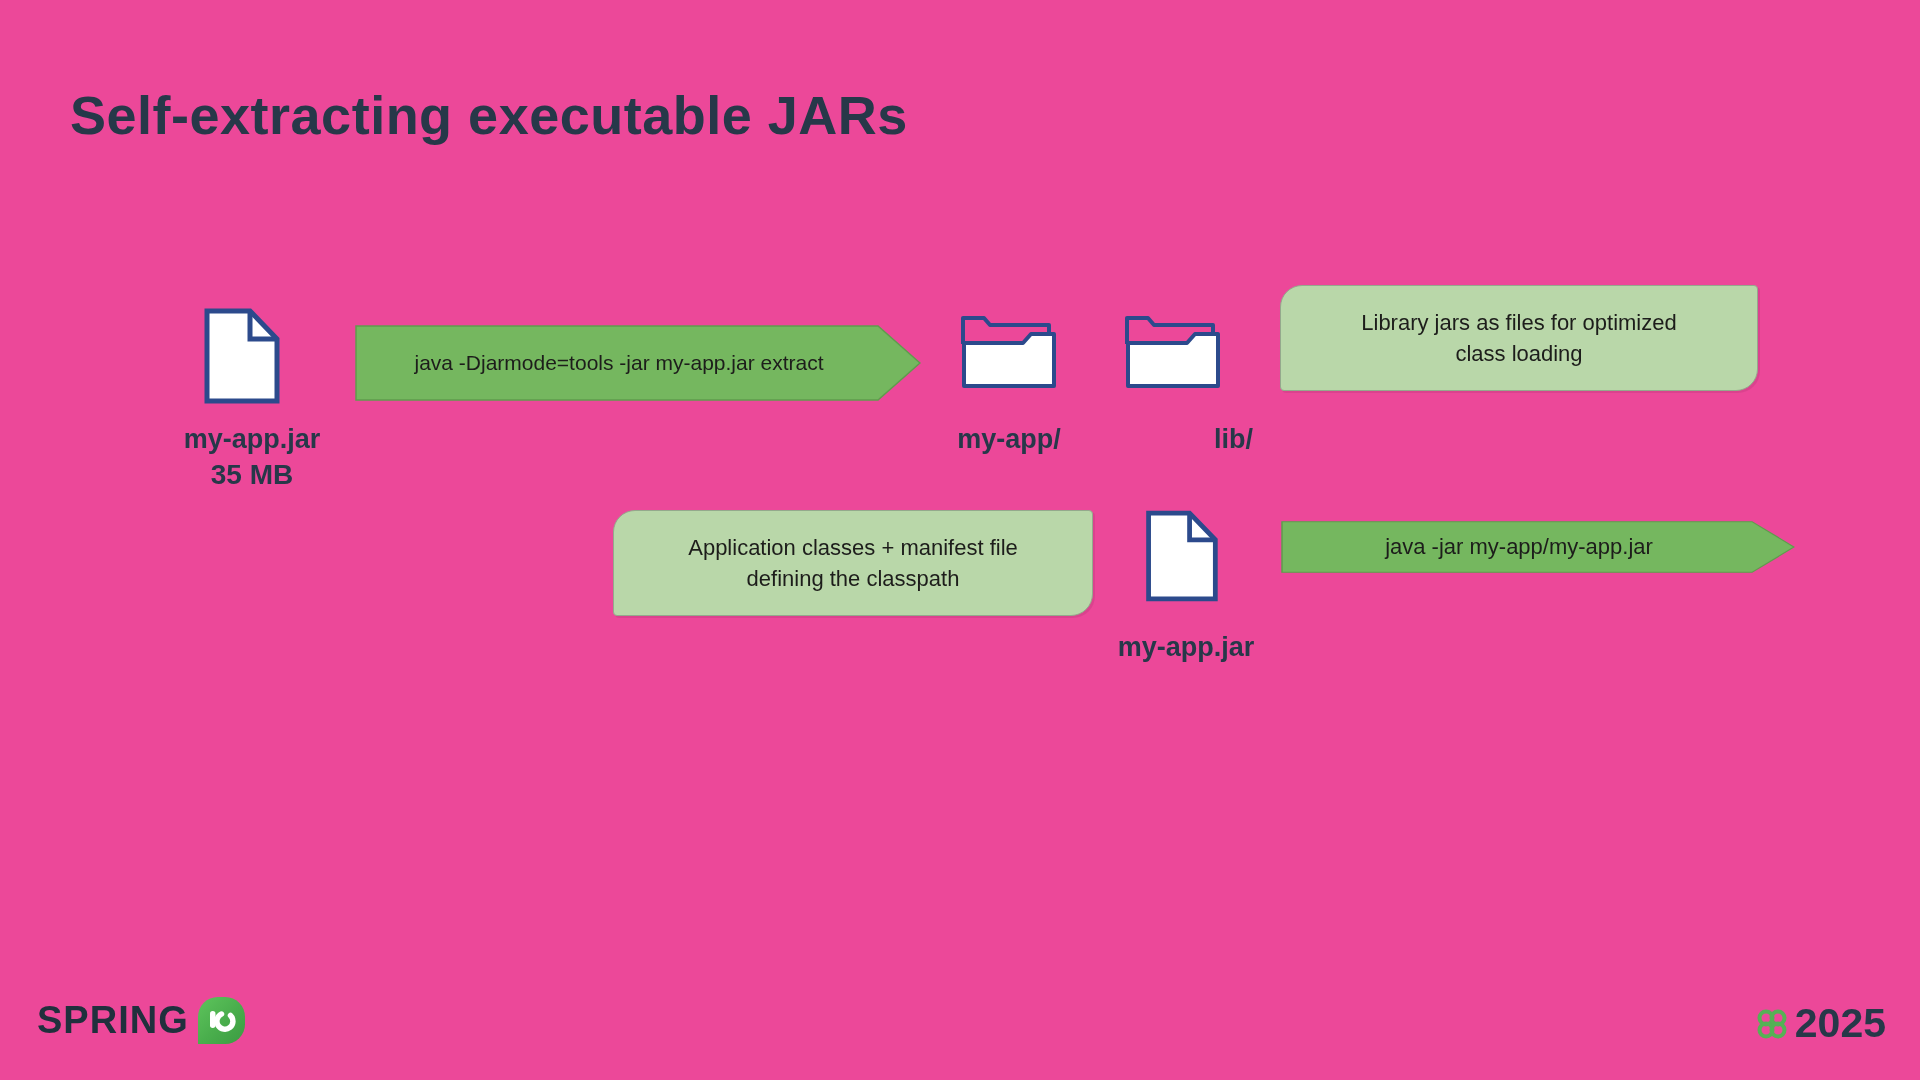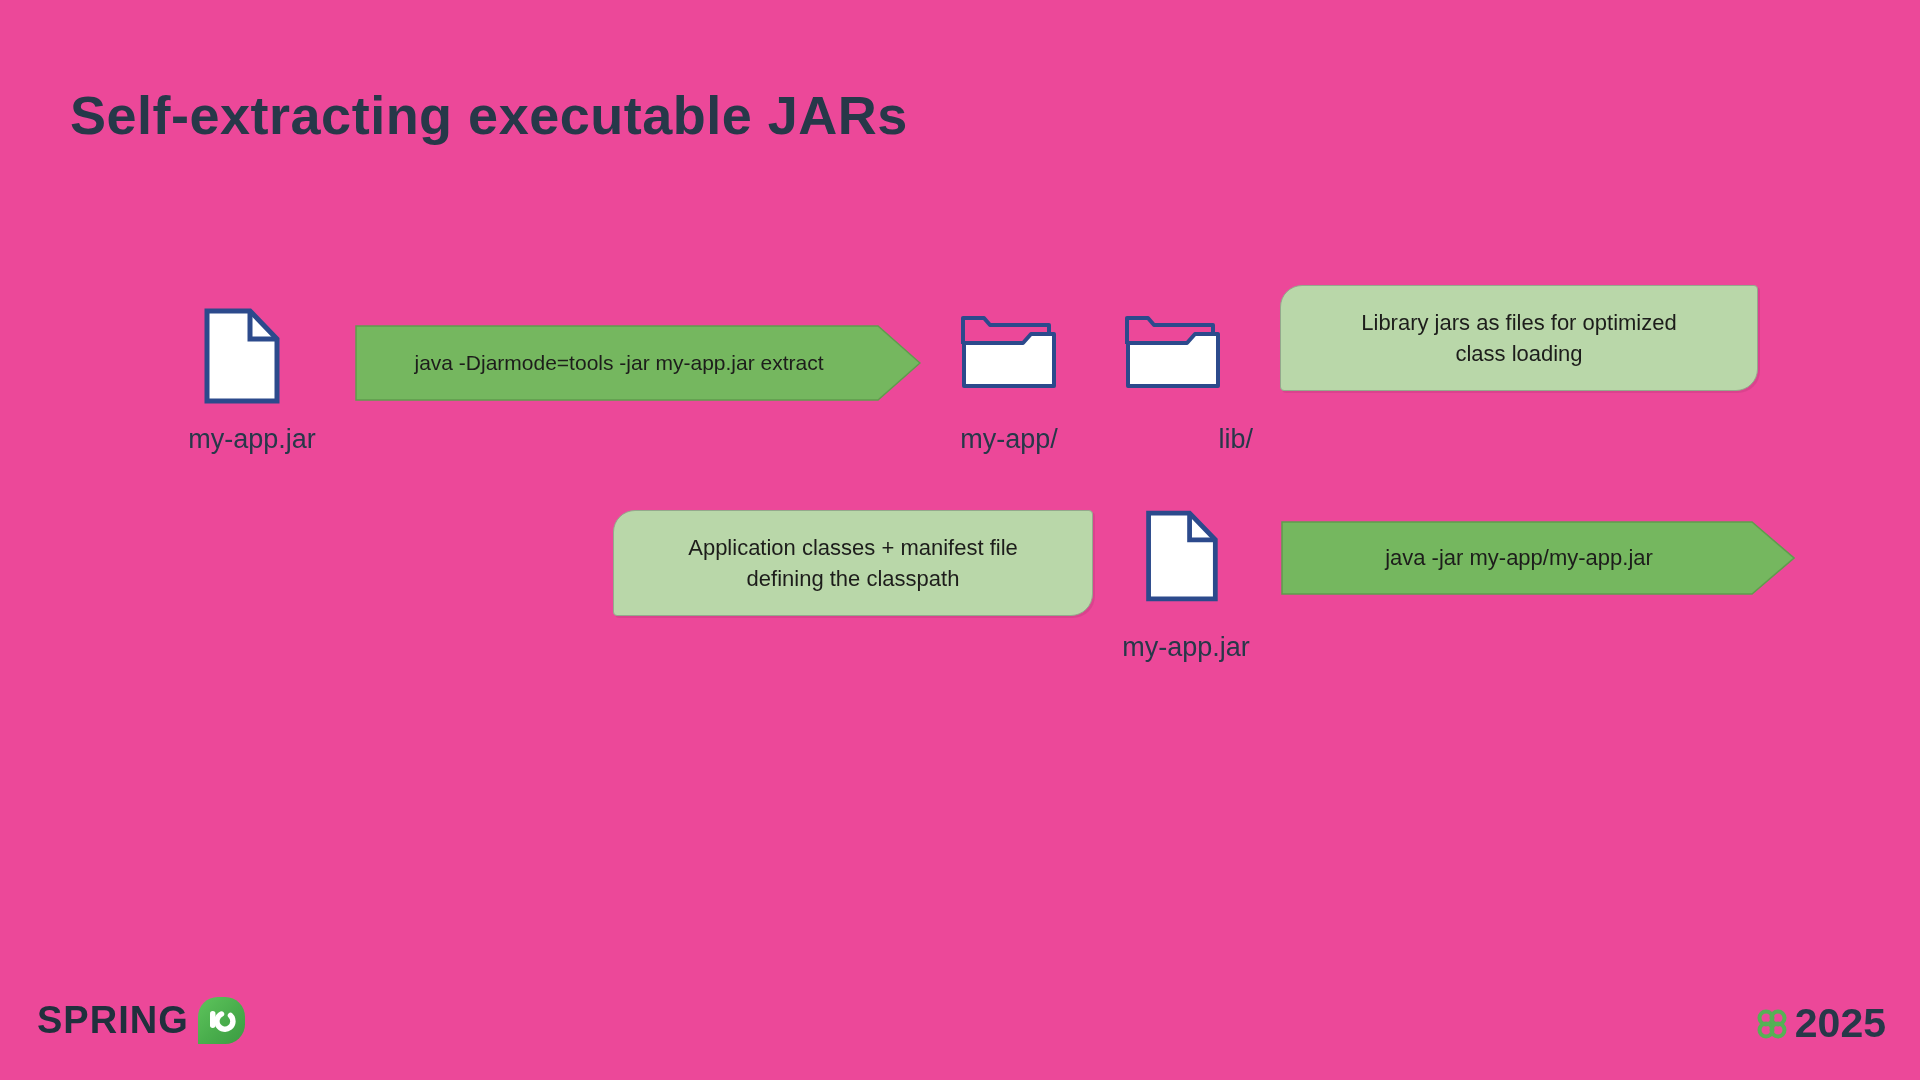--- a/index.html
+++ b/index.html
@@ -21,34 +21,34 @@
     position:absolute;left:70px;top:84px;
     font-size:54px;font-weight:800;color:var(--navy);
     letter-spacing:.5px;
   }
 
   .icon-box{position:absolute;}
   .icon-box svg{display:block;width:100%;height:100%;}
 
   .node-label{
     position:absolute;text-align:center;color:var(--navy);
-    font-size:27px;line-height:35px;font-weight:400;
+    font-size:27px;line-height:35px;font-weight:700;
   }
   .node-label .size-line{font-size:28px;}
 
   .arrow{position:absolute;}
   .arrow svg{position:absolute;inset:0;width:100%;height:100%;}
   .arrow .arrow-text{
     position:absolute;left:0;top:0;bottom:0;right:38px;
     display:flex;align-items:center;justify-content:center;
     color:var(--shape-text);white-space:nowrap;
   }
   .arrow1{left:355px;top:325px;width:566px;height:76px;}
   .arrow1 .arrow-text{font-size:21px;}
-  .arrow2{left:1281px;top:521px;width:514px;height:74px;}
+  .arrow2{left:1281px;top:521px;width:514px;height:52px;}
   .arrow2 .arrow-text{font-size:22px;}
 
   .callout{
     position:absolute;
     background:var(--callout-green);
     border:1px solid var(--callout-border);
     border-radius:22px 4px 22px 4px;
     box-shadow:2px 2px 0 rgba(0,0,0,0.07);
     display:flex;flex-direction:column;align-items:center;justify-content:center;
     color:var(--shape-text);font-size:22px;line-height:31px;text-align:center;
@@ -94,20 +94,21 @@
   <h1 class="title">Self-extracting executable JARs</h1>
 
   <div class="icon-box file1-icon">
     <svg viewBox="0 0 86 100" fill="none">
       <path d="M9 5 H52 L79 33 V95 H9 Z" fill="#ffffff" stroke="var(--icon-blue)" stroke-width="5" stroke-linejoin="miter"></path>
       <path d="M52 5 V33 H79" fill="none" stroke="var(--icon-blue)" stroke-width="5"></path>
     </svg>
   </div>
   <div class="node-label file1-label">
     <div>my-app.jar</div>
+    <div class="size-line">35 MB</div>
   </div>
 
   <div class="arrow arrow1">
     <svg viewBox="0 0 566 76" preserveAspectRatio="none">
       <polygon points="1,1 523,1 565,38 523,75 1,75" fill="var(--arrow-green)" stroke="var(--arrow-border)" stroke-width="1.5"></polygon>
     </svg>
     <span class="arrow-text">java -Djarmode=tools -jar my-app.jar extract</span>
   </div>
 
   <div class="icon-box folder1-icon">

